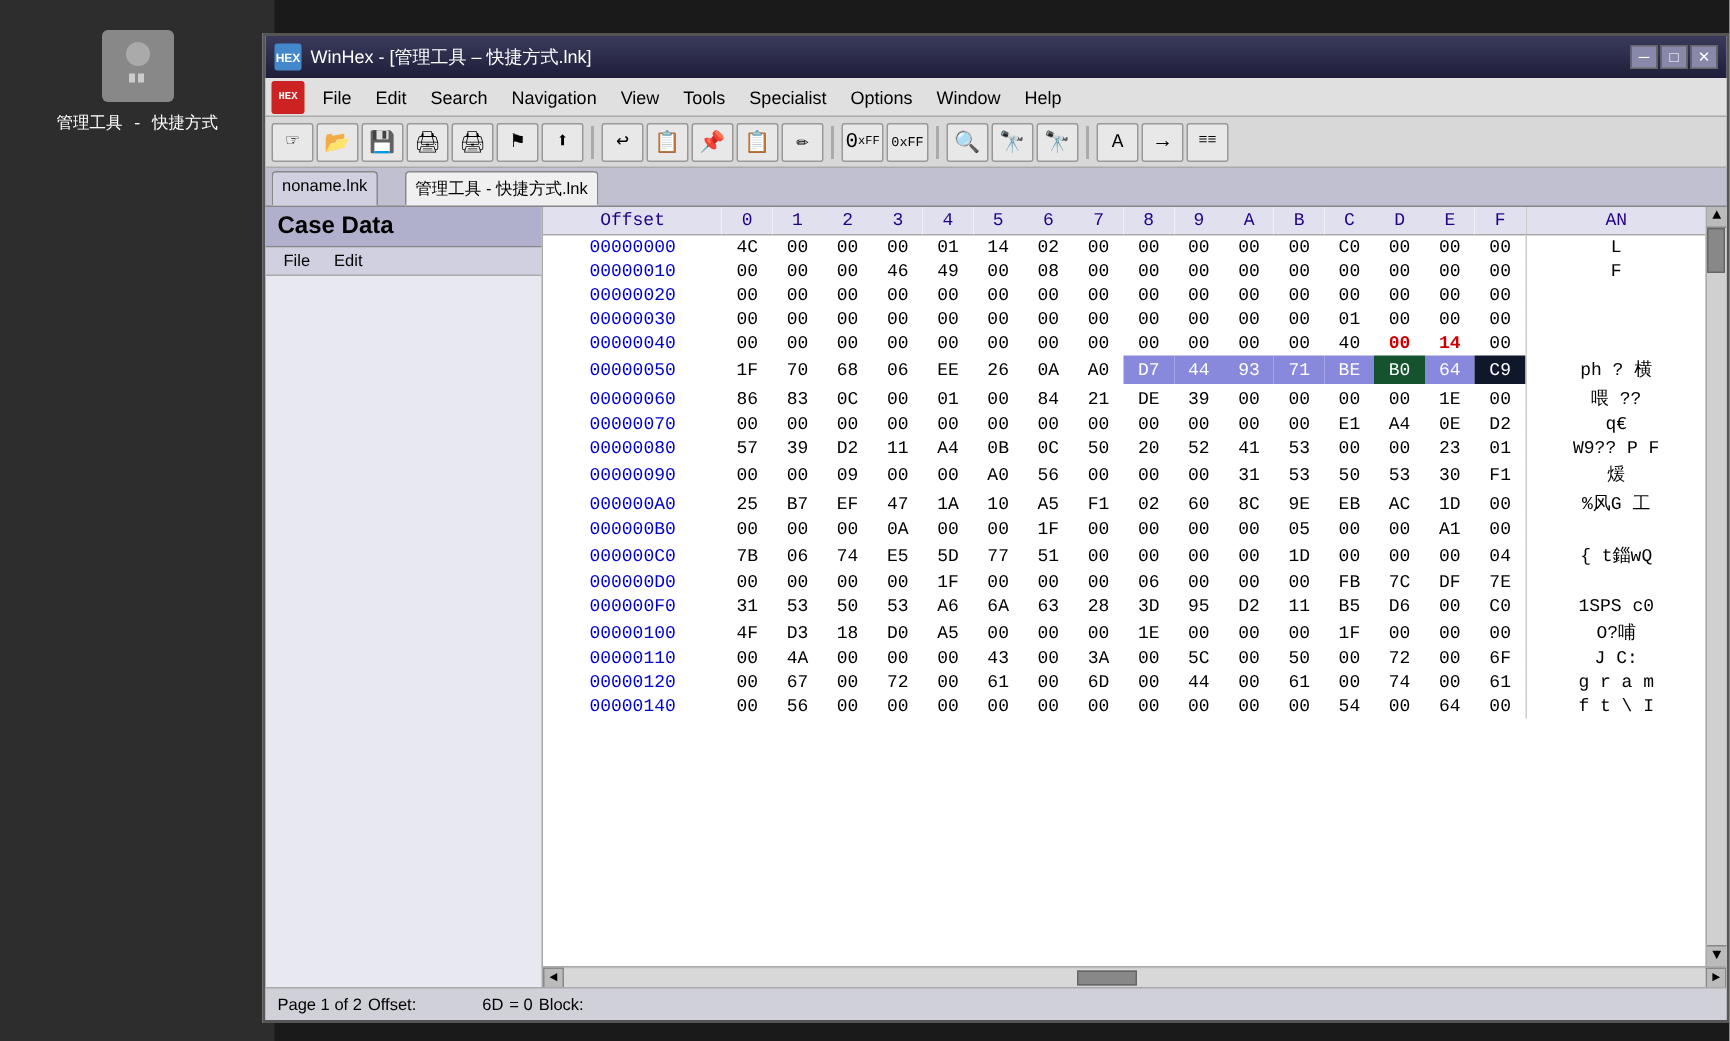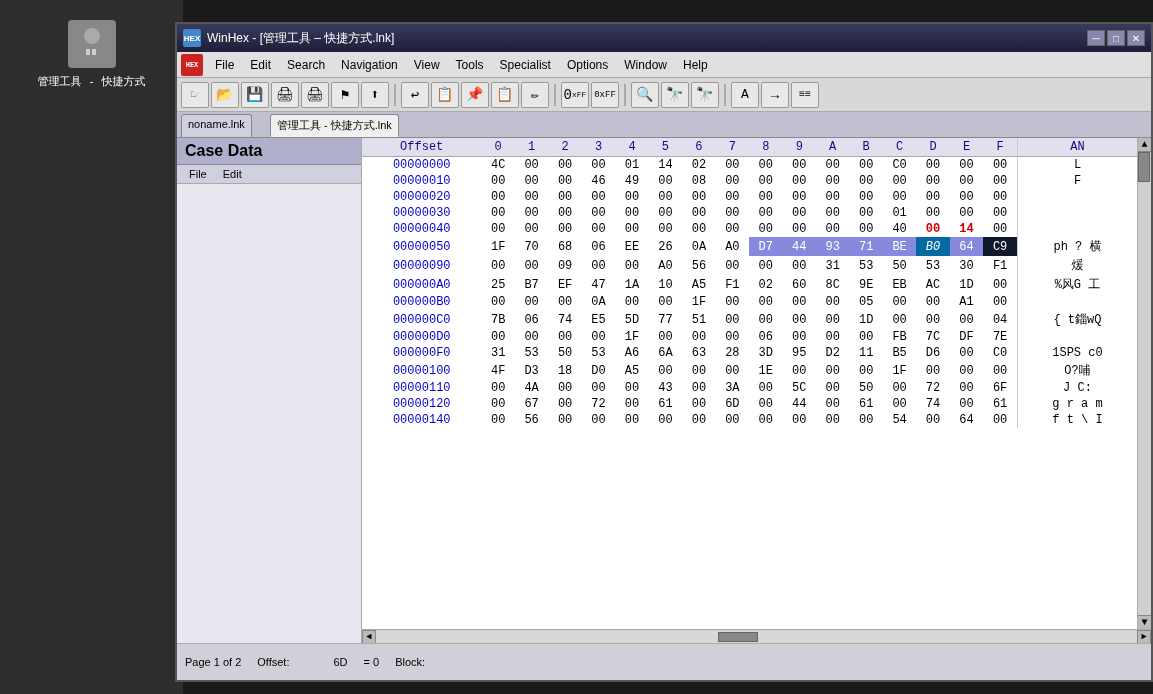--- a/index.html
+++ b/index.html
@@ -329,29 +329,29 @@
       left: 45%;
       width: 40px;
       height: 10px;
       top: 1px;
       background: #888;
       border: 1px solid #666;
     }
 
     
     .status-bar {
-      height: 37px;
+      height: 22px;
       background: #d0d0d8;
       border-top: 1px solid #aaa;
       display: flex;
       align-items: center;
       padding: 0 8px;
       font-family: Arial, sans-serif;
       font-size: 11px;
-      gap: 16px;
+      gap: 4px;
     }
     .status-item {
       display: flex;
       align-items: center;
       gap: 4px;
     }
   </style>
 </head>
 <body>
 
@@ -578,24 +578,84 @@
                     <td class="hex-cell">06</td>
                     <td class="hex-cell">EE</td>
                     <td class="hex-cell">26</td>
                     <td class="hex-cell">0A</td>
                     <td class="hex-cell">A0</td>
                     <td class="hex-cell" style="background: rgb(136, 136, 221); color: white;">D7</td>
                     <td class="hex-cell" style="background: rgb(136, 136, 221); color: white;">44</td>
                     <td class="hex-cell" style="background: rgb(136, 136, 221); color: white;">93</td>
                     <td class="hex-cell" style="background: rgb(136, 136, 221); color: white;">71</td>
                     <td class="hex-cell" style="background: rgb(136, 136, 221); color: white;">BE</td>
-                    <td class="hex-cell" style="background: #0369a1; color: white; font-style: italic;">B0</td>
+                    <td class="hex-cell" style="background: #14532d; color: white;">B0</td>
                     <td class="hex-cell" style="background: rgb(136, 136, 221); color: white;">64</td>
                     <td class="hex-cell" style="background: #0f172a; color: white;">C9</td>
                     <td class="ascii-col">ph ? 横</td>
+                  </tr>
+                  <tr>
+                    <td class="offset-cell">00000060</td>
+                    <td class="hex-cell">86</td>
+                    <td class="hex-cell">83</td>
+                    <td class="hex-cell">0C</td>
+                    <td class="hex-cell">00</td>
+                    <td class="hex-cell">01</td>
+                    <td class="hex-cell">00</td>
+                    <td class="hex-cell">84</td>
+                    <td class="hex-cell">21</td>
+                    <td class="hex-cell">DE</td>
+                    <td class="hex-cell">39</td>
+                    <td class="hex-cell">00</td>
+                    <td class="hex-cell">00</td>
+                    <td class="hex-cell">00</td>
+                    <td class="hex-cell">00</td>
+                    <td class="hex-cell">1E</td>
+                    <td class="hex-cell">00</td>
+                    <td class="ascii-col">喂 ??</td>
+                  </tr>
+                  <tr>
+                    <td class="offset-cell">00000070</td>
+                    <td class="hex-cell">00</td>
+                    <td class="hex-cell">00</td>
+                    <td class="hex-cell">00</td>
+                    <td class="hex-cell">00</td>
+                    <td class="hex-cell">00</td>
+                    <td class="hex-cell">00</td>
+                    <td class="hex-cell">00</td>
+                    <td class="hex-cell">00</td>
+                    <td class="hex-cell">00</td>
+                    <td class="hex-cell">00</td>
+                    <td class="hex-cell">00</td>
+                    <td class="hex-cell">00</td>
+                    <td class="hex-cell">E1</td>
+                    <td class="hex-cell">A4</td>
+                    <td class="hex-cell">0E</td>
+                    <td class="hex-cell">D2</td>
+                    <td class="ascii-col">q€</td>
+                  </tr>
+                  <tr>
+                    <td class="offset-cell">00000080</td>
+                    <td class="hex-cell">57</td>
+                    <td class="hex-cell">39</td>
+                    <td class="hex-cell">D2</td>
+                    <td class="hex-cell">11</td>
+                    <td class="hex-cell">A4</td>
+                    <td class="hex-cell">0B</td>
+                    <td class="hex-cell">0C</td>
+                    <td class="hex-cell">50</td>
+                    <td class="hex-cell">20</td>
+                    <td class="hex-cell">52</td>
+                    <td class="hex-cell">41</td>
+                    <td class="hex-cell">53</td>
+                    <td class="hex-cell">00</td>
+                    <td class="hex-cell">00</td>
+                    <td class="hex-cell">23</td>
+                    <td class="hex-cell">01</td>
+                    <td class="ascii-col">W9?? P F</td>
                   </tr>
                   <tr>
                     <td class="offset-cell">00000090</td>
                     <td class="hex-cell">00</td>
                     <td class="hex-cell">00</td>
                     <td class="hex-cell">09</td>
                     <td class="hex-cell">00</td>
                     <td class="hex-cell">00</td>
                     <td class="hex-cell">A0</td>
                     <td class="hex-cell">56</td>

